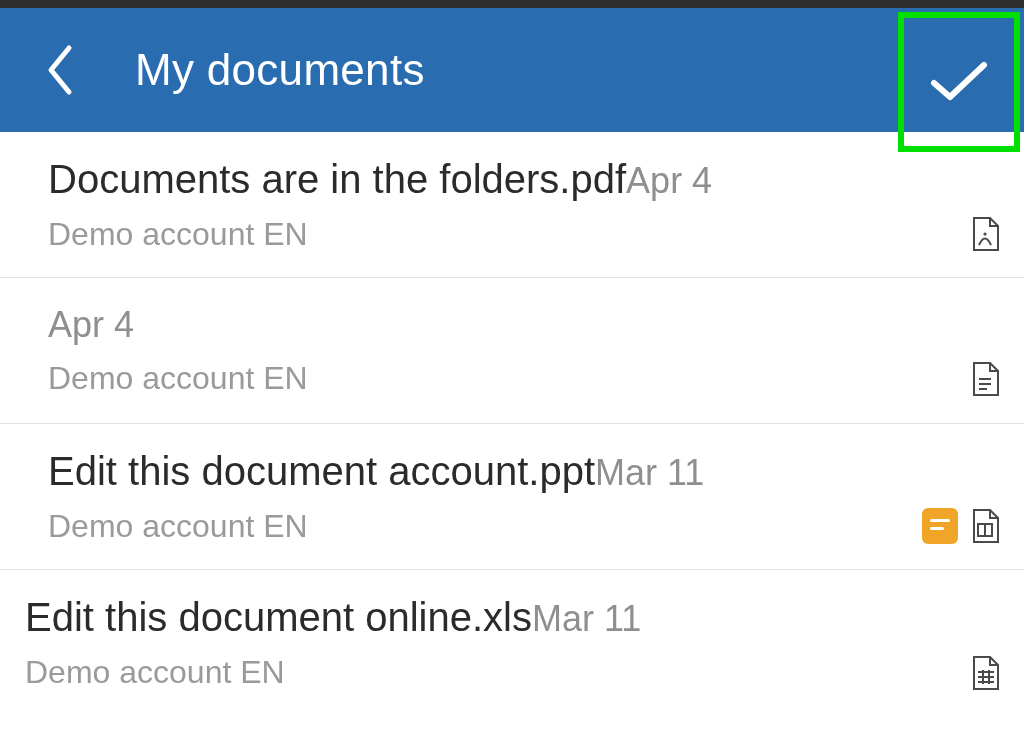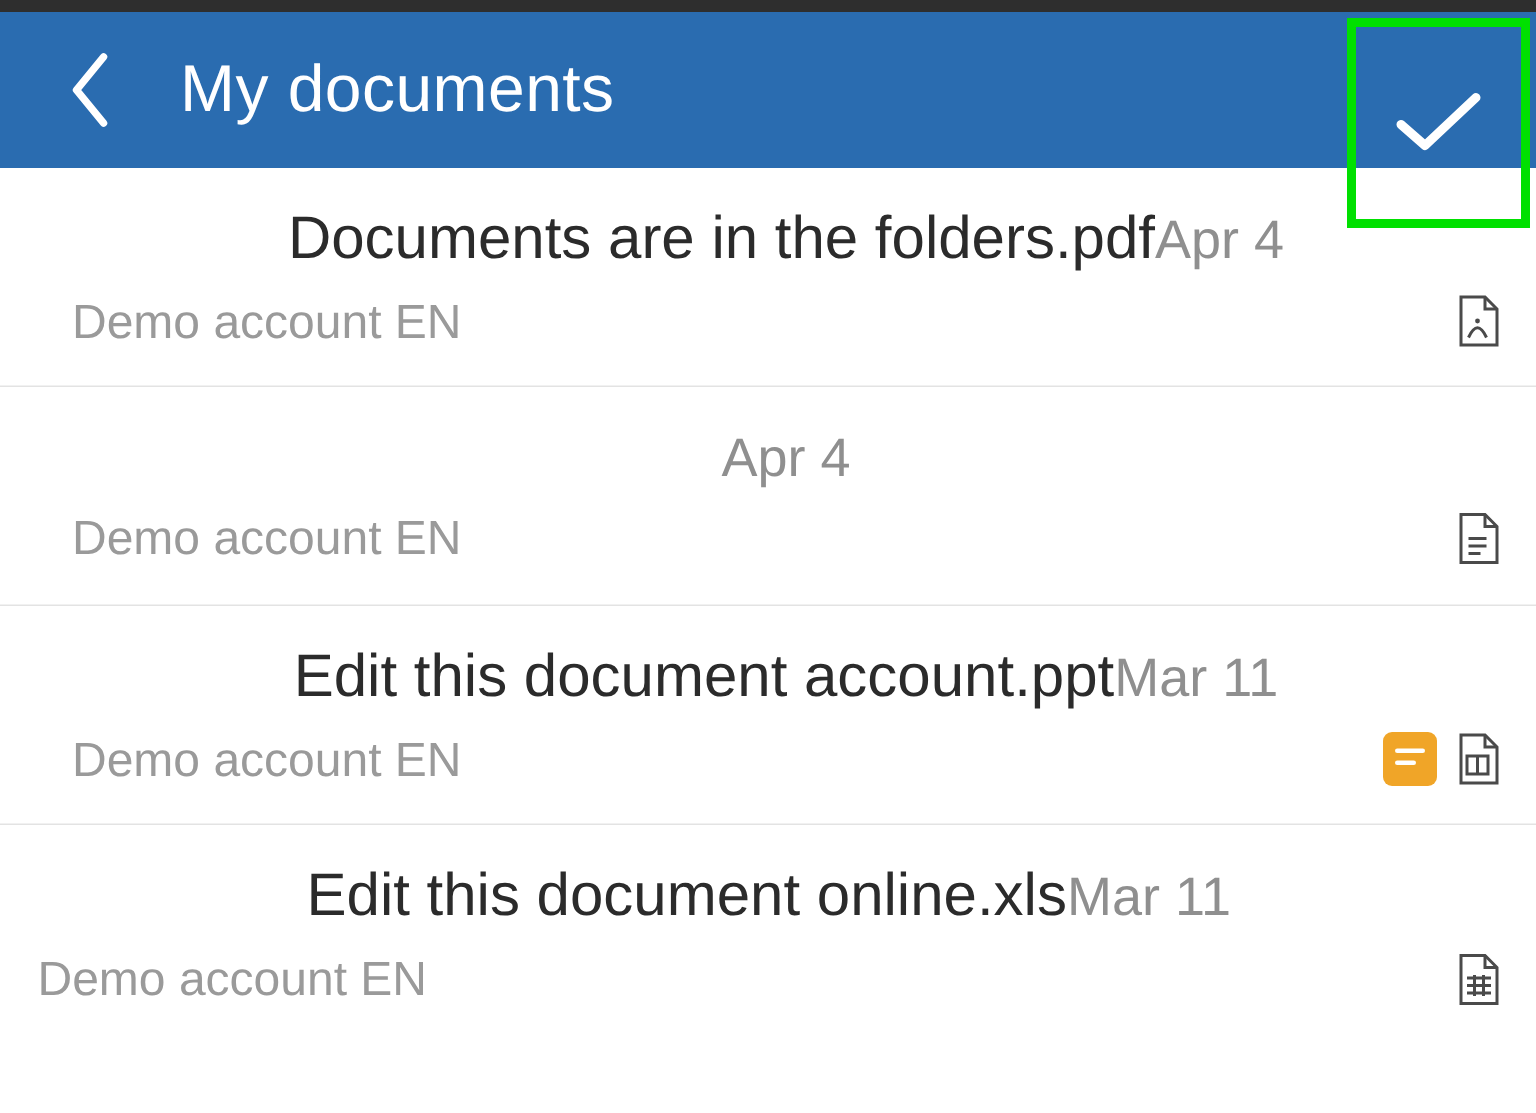--- a/index.html
+++ b/index.html
@@ -1,24 +1,25 @@
 <!DOCTYPE html>
 <html><head>
 <meta charset="utf-8">
 <style>
   * { box-sizing: border-box; margin: 0; padding: 0; }
   html, body { width: 1024px; height: 742px; font-family: -apple-system, "Segoe UI", "Helvetica Neue", Arial, sans-serif; background: #ffffff; overflow: hidden; }
   .top-strip { height: 8px; background: #2e2e2e; width: 100%; }
   .header {
-    height: 104px;
+    height: 124px;
     background: #2a6cb0;
     display: flex;
     align-items: center;
     position: relative;
     color: #ffffff;
+    gap: 15px;
   }
   .back-btn {
     width: 120px;
     height: 100%;
     display: flex;
     align-items: center;
     justify-content: center;
     cursor: pointer;
   }
   .back-btn svg { width: 30px; height: 52px; }
@@ -47,21 +48,21 @@
     padding: 24px 24px 24px 48px;
     display: flex;
     flex-direction: column;
     cursor: pointer;
     min-height: 146px;
     justify-content: center;
   }
   .item:last-child { border-bottom: none; padding-left: 25px; }
   .row1 {
     display: flex;
-    justify-content: center;
+    justify-content: flex-start;
     align-items: baseline;
   }
   .filename {
     font-size: 40px;
     color: #2b2b2b;
     font-weight: 400;
   }
   .date {
     font-size: 36px;
     color: #8f8f8f;

